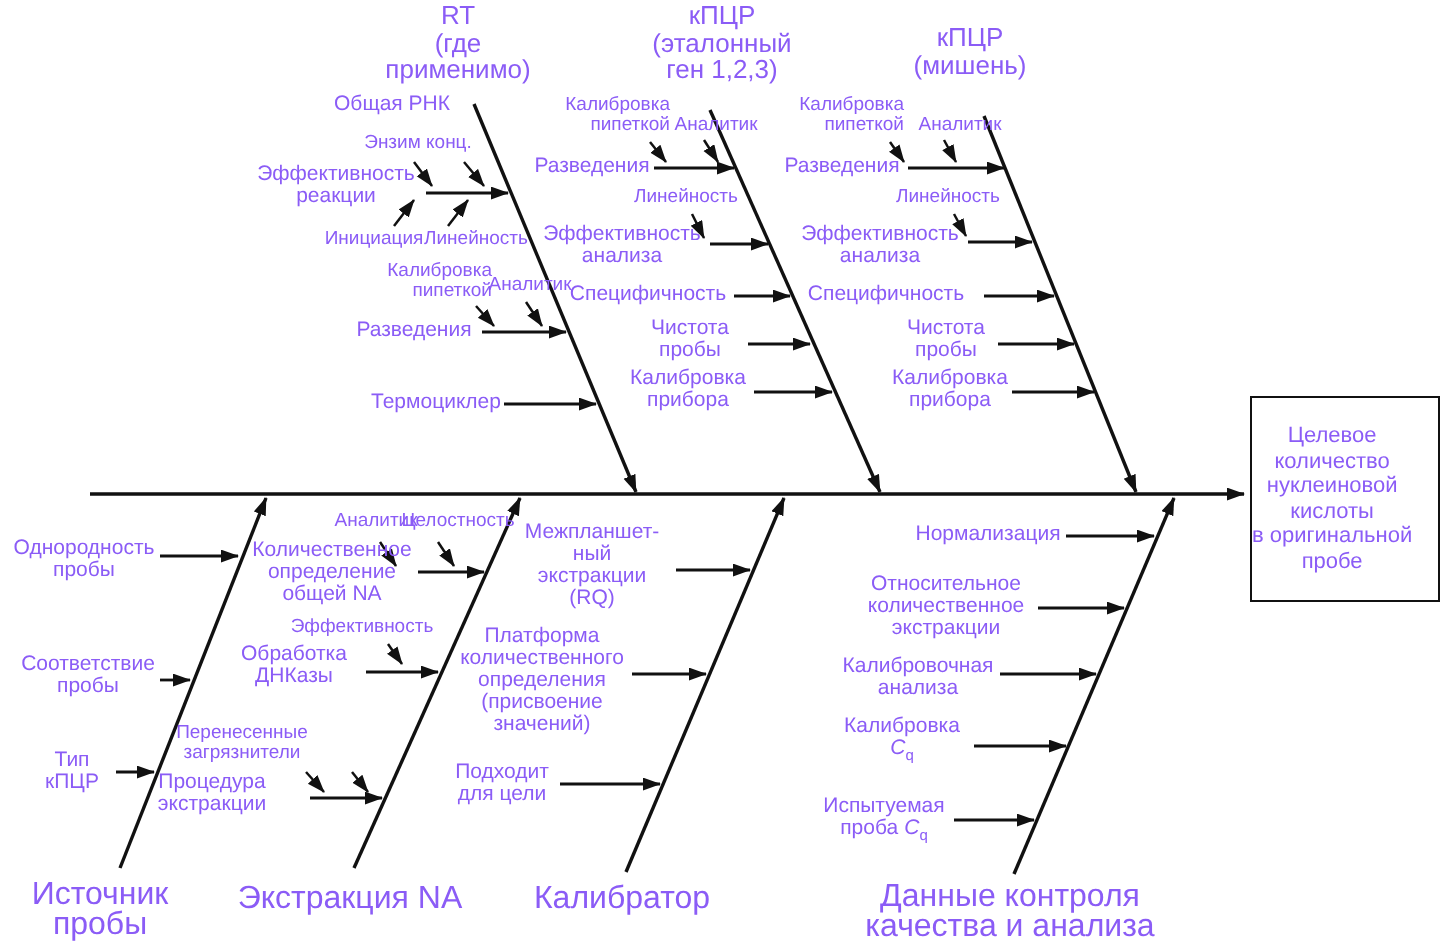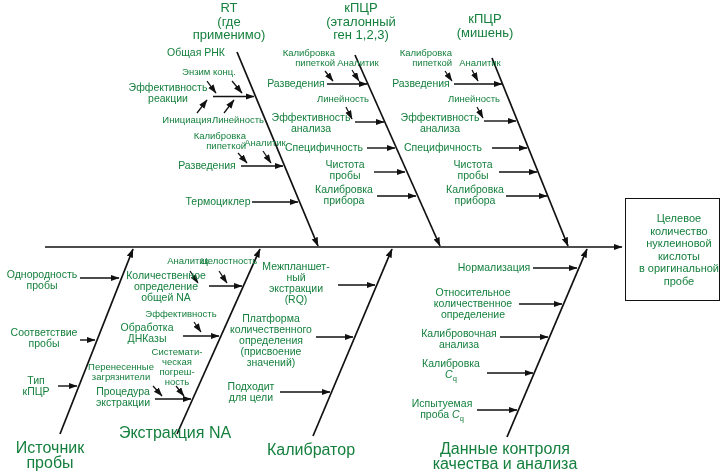--- a/index.html
+++ b/index.html
@@ -1,26 +1,26 @@
 <!DOCTYPE html>
 <html><head>
 <meta charset="utf-8">
 <style>
   html,body{margin:0;padding:0;background:#fff}
   .canvas{position:relative;width:723px;height:475px;background:#fff;
-          font-family:"Liberation Sans",sans-serif;color:#15803d;overflow:hidden}
+          font-family:"Liberation Sans",sans-serif;color:#8b5cf6;overflow:hidden}
   svg.wires{position:absolute;left:0;top:0}
   .lbl{position:absolute;white-space:pre-line;font-size:10.5px;line-height:11px}
   .c{transform:translateX(-50%);text-align:center}
   .r{text-align:right}
   .s{font-size:9.5px;line-height:10px}
   .b{font-size:16px;line-height:14.5px}
   .hd{font-size:13px;line-height:13.5px}
   .box{position:absolute;left:625px;top:198px;width:93px;height:101px;border:1.5px solid #111;
-       display:flex;align-items:center;justify-content:flex-end;text-align:center;
+       display:flex;align-items:center;justify-content:flex-start;text-align:center;
        font-size:11px;line-height:12.5px;white-space:pre-line}
   .cqwrap{white-space:normal;text-align:center}
   .blk{display:block}
   .mr{margin-right:3px}
   sub{font-size:7.5px}
   i{font-style:italic}
 </style>
 </head>
 <body>
 
@@ -163,45 +163,41 @@
   <div class="lbl s c" style="left:188px;top:256px">Аналитик</div>
   <div class="lbl s c" style="left:229px;top:256px">Целостность</div>
   <div class="lbl c" style="left:166px;top:270px">Количественное
 определение
 общей NA</div>
   <div class="lbl s c" style="left:181px;top:309px">Эффективность</div>
   <div class="lbl c" style="left:147px;top:322px">Обработка
 ДНКазы</div>
   <div class="lbl s c" style="left:121px;top:362px">Перенесенные
 загрязнители</div>
-  <div class="lbl s c" style="left:177px;top:347px">Системати-
-ческая
-погреш-
-ность</div>
-  <div class="lbl c" style="left:123px;top:386px">Процедура
+  <div class="lbl c" style="left:106px;top:386px">Процедура
 экстракции</div>
-  <div class="lbl b c" style="left:175px;top:426px">Экстракция NA</div>
+  <div class="lbl b c" style="left:175px;top:443px">Экстракция NA</div>
 
   <div class="lbl c" style="left:296px;top:261px">Межпланшет-
 ный
 экстракции
 (RQ)</div>
   <div class="lbl c" style="left:271px;top:313px">Платформа
 количественного
 определения
 (присвоение
 значений)</div>
   <div class="lbl c" style="left:251px;top:381px">Подходит
 для цели</div>
   <div class="lbl b c" style="left:311px;top:443px">Калибратор</div>
 
   <div class="lbl c" style="left:494px;top:262px">Нормализация</div>
   <div class="lbl c" style="left:473px;top:287px">Относительное
 количественное
-определение</div>
+экстракции</div>
   <div class="lbl c" style="left:459px;top:328px">Калибровочная
 анализа</div>
 
   <div class="lbl c cqwrap" style="left:451px;top:358px">
     <span class="blk">Калибровка</span>
     <span class="blk"><i>C</i><sub>q</sub></span>
   </div>
 
   <div class="lbl c cqwrap" style="left:442px;top:398px">
     <span class="blk">Испытуемая</span>

